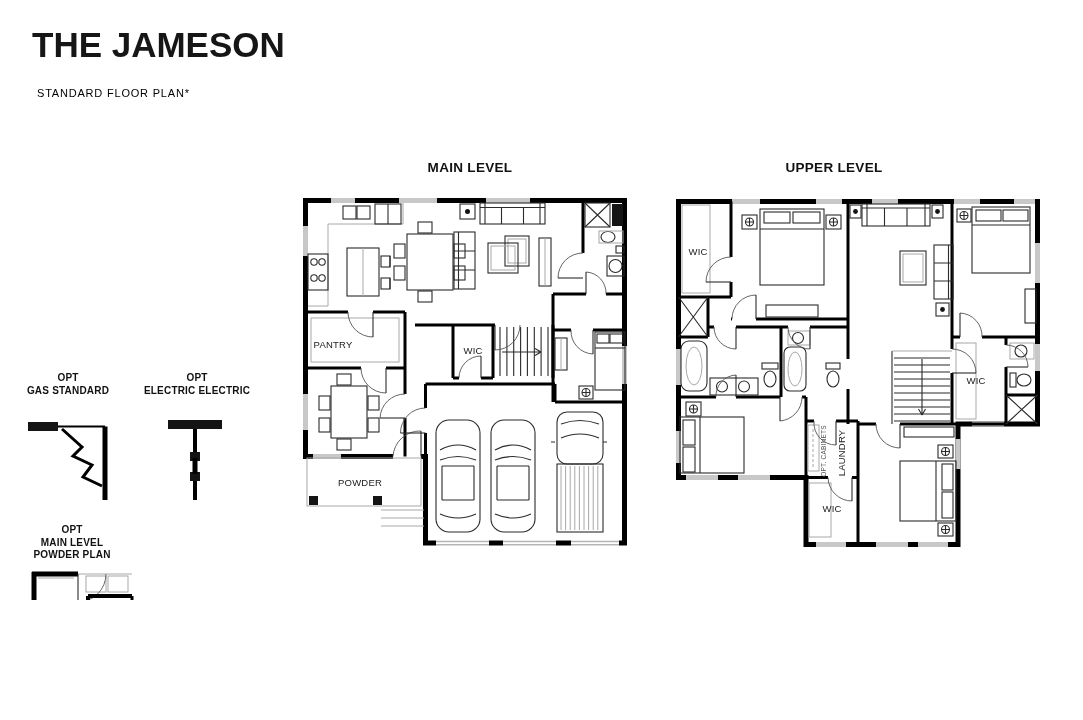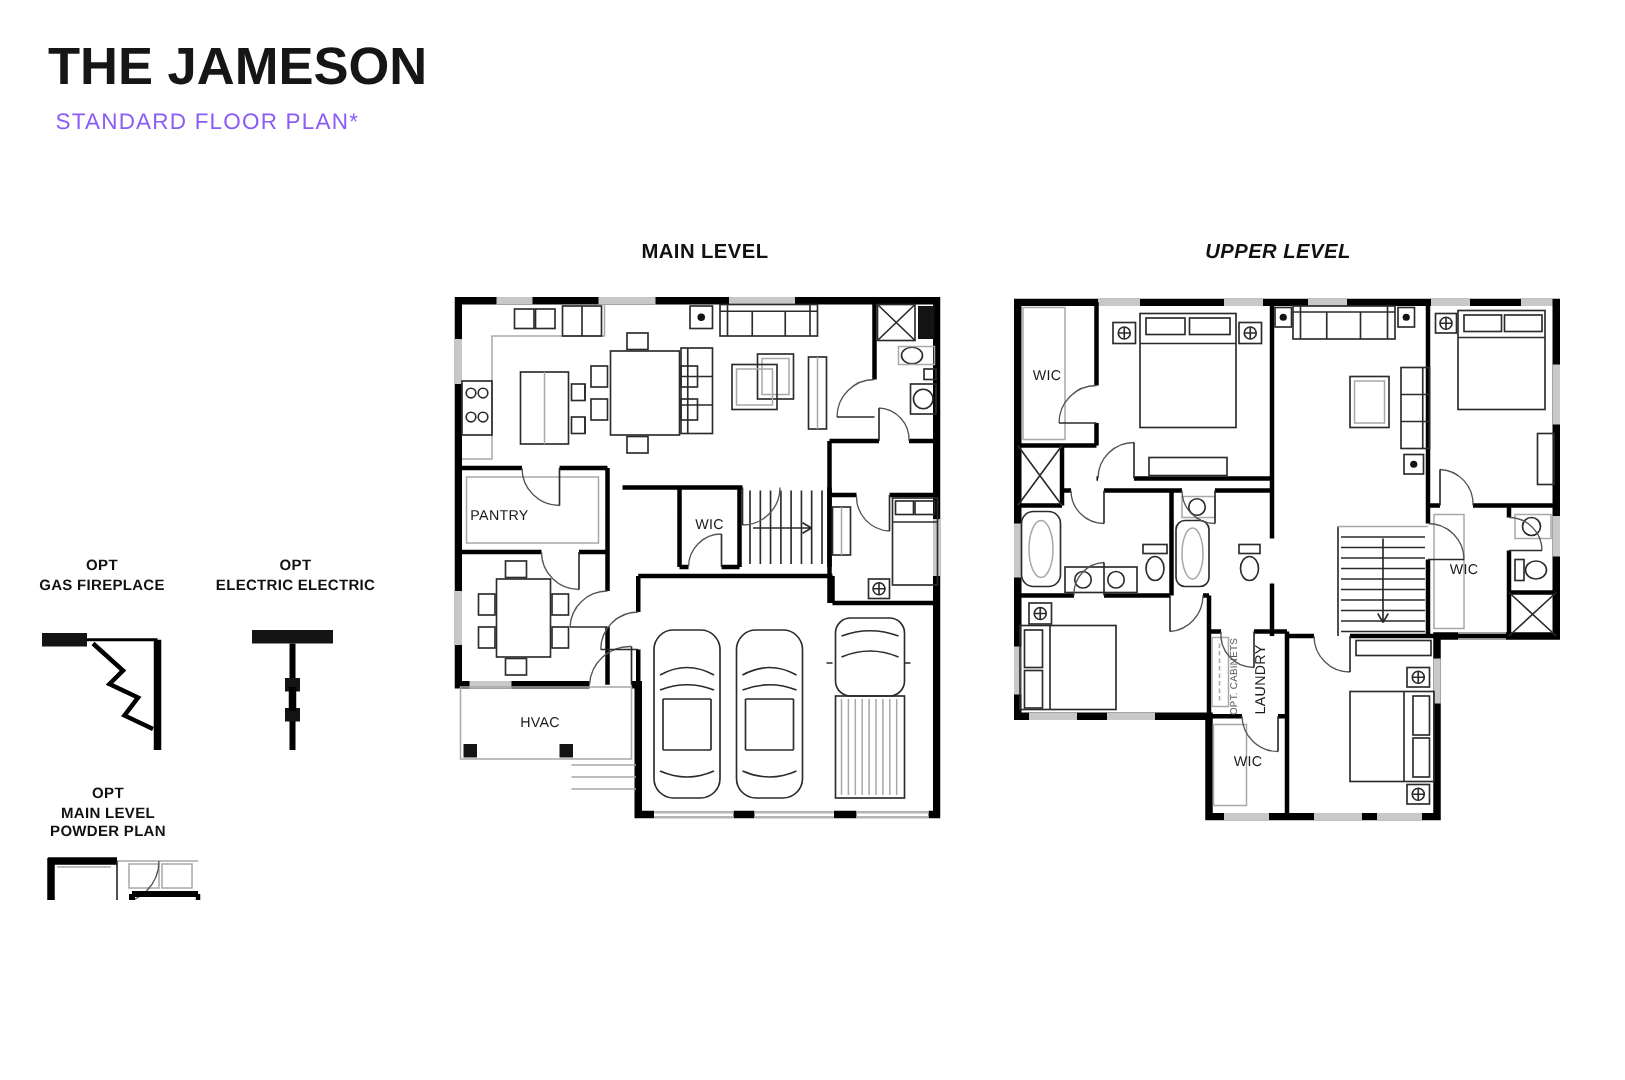--- a/index.html
+++ b/index.html
@@ -1,27 +1,27 @@
 <!DOCTYPE html>
 <html><head>
 <meta charset="utf-8">
 <style>
   html,body{margin:0;padding:0;background:#fff;}
   #page{position:relative;width:1083px;height:600px;background:#ffffff;overflow:hidden;
         font-family:"Liberation Sans", sans-serif;color:#141414;}
 
   .page-title{position:absolute;left:32px;top:25px;font-size:35px;font-weight:700;
               letter-spacing:0px;color:#161616;white-space:nowrap;}
-  .page-subtitle{position:absolute;left:37px;top:73px;font-size:15px;font-weight:400;
-                 letter-spacing:0.8px;color:#8b5cf6;white-space:nowrap;}
+  .page-subtitle{position:absolute;left:37px;top:87px;font-size:11px;font-weight:400;
+                 letter-spacing:0.8px;color:#000000;white-space:nowrap;}
 
   .level-label{position:absolute;top:160px;width:180px;text-align:center;
                font-size:13.5px;font-weight:700;letter-spacing:0.3px;color:#111;}
   .level-label.main{left:380px;}
-  .level-label.upper{left:762px;font-style:italic;}
+  .level-label.upper{left:744px;}
 
   .plan{position:absolute;border-radius:14px;}
   .plan.main{left:303px;top:198px;width:324px;height:348px;}
   .plan.upper{left:676px;top:199px;width:364px;height:348px;}
   .plan svg{position:absolute;left:0;top:0;}
 
   .rlabel{position:absolute;font-size:9.5px;letter-spacing:0.2px;color:#1a1a1a;
           white-space:nowrap;transform:translate(-50%,-50%);}
   .rlabel.rot{transform:translate(-50%,-50%) rotate(-90deg);}
   .rlabel.small{font-size:6.5px;color:#555;}
@@ -222,21 +222,21 @@
         <path class="arc" d="M268,132 A23,23 0 0,0 290,156"></path>
           <path class="t" d="M290,132 V156"></path>
         <path class="arc" d="M303,96 A21,21 0 0,0 283,74"></path>
           <path class="t" d="M283,96 V74"></path>
         <path class="arc" d="M280,55 A25,25 0 0,0 255,80"></path>
           <path class="t" d="M280,80 H255"></path>
       </g>
     </svg>
     <div class="rlabel" style="left:30px;top:146px;">PANTRY</div>
     <div class="rlabel" style="left:170px;top:152px;">WIC</div>
-    <div class="rlabel" style="left:57px;top:284px;">HVAC</div>
+    <div class="rlabel" style="left:57px;top:284px;">POWDER</div>
   </div>
 
   <div class="plan upper">
     <svg width="364" height="348" viewBox="0 0 364 348">
 
       <path class="w5" d="M2.5,2.5 H361.5 V225 H282 V345.5 H130 V278.5 H2.5 Z"></path>
 
       <path class="win" d="M56,2.5 H84 M140,2.5 H166 M196,2.5 H222 M278,2.5 H304 M338,2.5 H359
                           M2.5,150 V186 M2.5,232 V264
                           M361.5,44 V84 M361.5,145 V172
@@ -397,21 +397,21 @@
     </svg>
     <div class="rlabel" style="left:22px;top:52px;">WIC</div>
     <div class="rlabel" style="left:300px;top:181px;">WIC</div>
     <div class="rlabel" style="left:156px;top:309px;">WIC</div>
     <div class="rlabel rot" style="left:165px;top:254px;">LAUNDRY</div>
     <div class="rlabel rot small" style="left:147px;top:252px;">OPT. CABINETS</div>
   </div>
 
   <div class="opt-block opt-gas-text">
     <div>OPT</div>
-    <div>GAS FIREPLACE</div>
+    <div>GAS STANDARD</div>
   </div>
   <svg class="opt-svg" style="left:28px;top:408px;" width="85" height="92" viewBox="0 0 85 92">
     <rect class="tf" x="0" y="14" width="30" height="9"></rect>
     <path class="w2" d="M30,18.5 H77"></path>
     <path class="w5" d="M77,18.5 V92"></path>
     <path class="w3" d="M34,21 L54,39 L45,48 L64,57 L55,69 L74,78"></path>
   </svg>
 
   <div class="opt-block opt-elec-text">
     <div>OPT</div>

